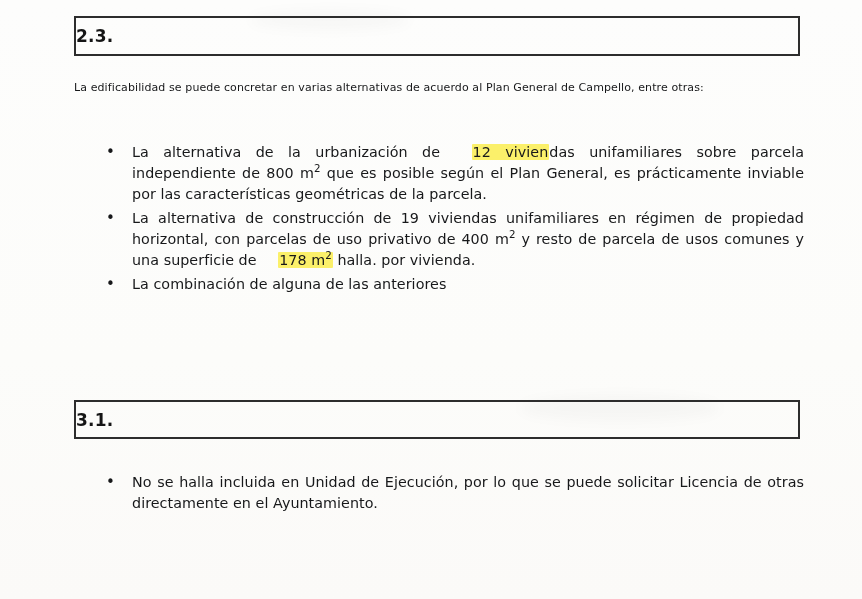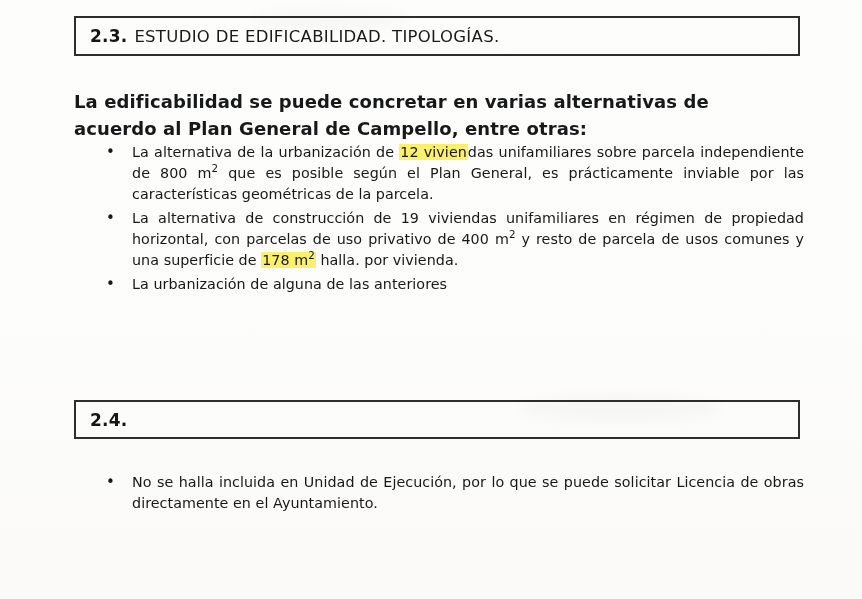--- a/index.html
+++ b/index.html
@@ -22,21 +22,20 @@
     background: linear-gradient(180deg, #fdfdfc 0%, #fcfcfa 60%, #fbfaf8 100%);
   }
 
   
   .section-box {
     position: absolute;
     border: 2px solid #2d2d2d;
     background: transparent;
     display: flex;
     align-items: center;
-    padding-left: 14px;
     box-sizing: border-box;
   }
   .section-num {
     font-family: "DejaVu Sans", sans-serif;
     font-weight: bold;
     font-size: 17px;
     letter-spacing: 0.2px;
     margin-right: 7px;
     color: #151515;
   }
@@ -58,27 +57,26 @@
     left: 74px;
     top: 400px;
     width: 726px;
     height: 39px;
   }
 
   
   .intro {
     position: absolute;
     left: 74px;
-    top: 88px;
+    top: 80px;
     width: 718px;
-    font-size: 18px;
+    font-size: 11px;
     line-height: 1.5;
     letter-spacing: 0.1px;
     color: #17181a;
-    font-weight: bold;
   }
 
   
   .bullets {
     position: absolute;
     margin: 0;
     padding: 0;
     list-style: none;
   }
   #list-23 {
@@ -106,20 +104,21 @@
     position: absolute;
     left: 8px;
     top: -1px;
     font-size: 15px;
     color: #17181a;
   }
   .hl {
     background: #fbf06a;
     padding: 0 1px;
     border-radius: 1px;
+    margin-left: 17px;
   }
   sup {
     font-size: 0.72em;
     vertical-align: super;
     line-height: 0;
   }
 
   
   .smudge {
     position: absolute;
@@ -132,32 +131,31 @@
 </head>
 <body>
 
 <div class="page">
 
   <div class="smudge" style="left:520px; top:395px; width:200px; height:26px;"></div>
   <div class="smudge" style="left:250px; top:10px; width:160px; height:20px;"></div>
 
   <div class="section-box" id="box-23">
     <span class="section-num">2.3.</span>
-    <span class="section-title">ESTUDIO DE EDIFICABILIDAD. TIPOLOGÍAS.</span>
   </div>
 
   <div class="intro">La edificabilidad se puede concretar en varias alternativas de acuerdo al Plan General de Campello, entre otras:</div>
 
   <ul class="bullets" id="list-23">
       <li class="bullet-item"><span>La alternativa de la urbanización de </span><span class="hl">12 vivien</span><span>das unifamiliares sobre parcela independiente de 800 m<sup>2</sup> que es posible según el Plan General,  es prácticamente inviable por las características geométricas de la parcela.</span></li>
       <li class="bullet-item"><span>La alternativa de construcción de 19 viviendas unifamiliares en régimen de propiedad horizontal, con parcelas de uso privativo de 400 m<sup>2</sup> y resto de parcela de usos comunes y una superficie de </span><span class="hl">178 m<sup>2</sup></span><span> halla. por vivienda.</span></li>
-      <li class="bullet-item"><span>La urbanización de alguna de las anteriores</span></li>
+      <li class="bullet-item"><span>La combinación de alguna de las anteriores</span></li>
     </ul>
 
   <div class="section-box" id="box-24">
-    <span class="section-num">2.4.</span>
+    <span class="section-num">3.1.</span>
   </div>
 
   <ul class="bullets" id="list-24">
-      <li class="bullet-item"><span>No se halla incluida en Unidad de Ejecución, por lo que se puede solicitar Licencia de obras directamente en el Ayuntamiento.</span></li>
+      <li class="bullet-item"><span>No se halla incluida en Unidad de Ejecución, por lo que se puede solicitar Licencia de otras directamente en el Ayuntamiento.</span></li>
     </ul>
 
 </div>
 
 </body></html>

